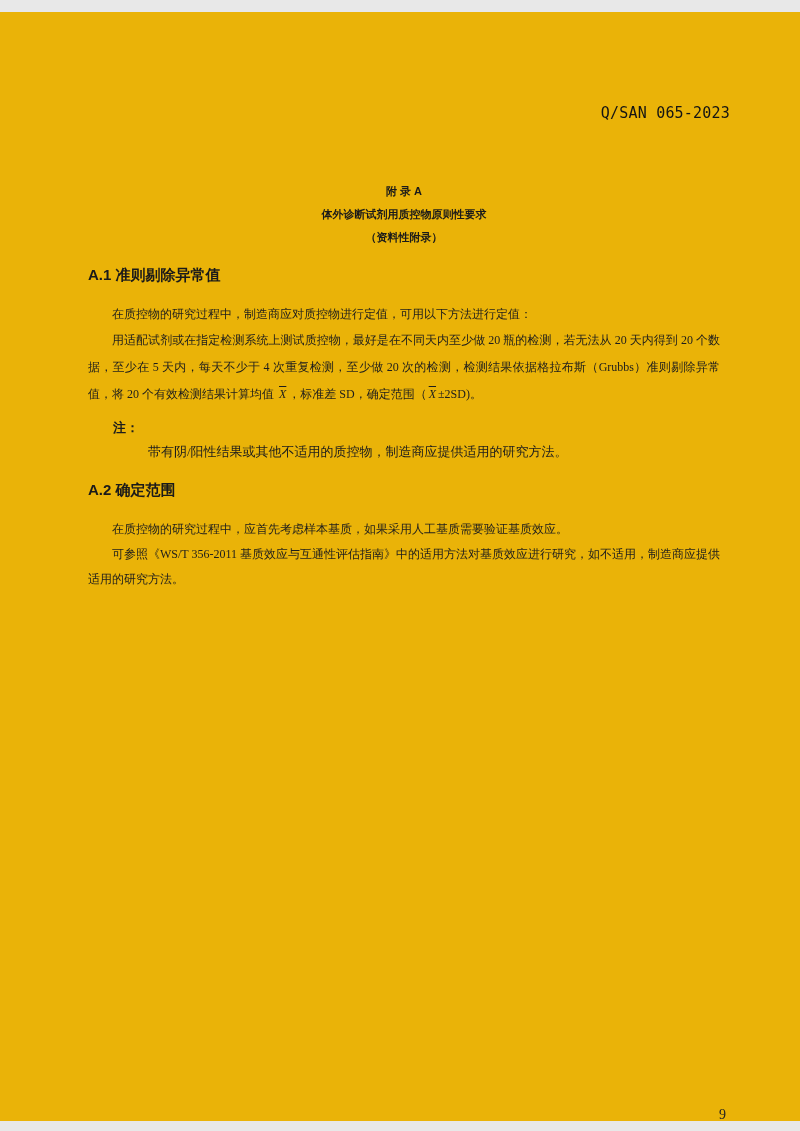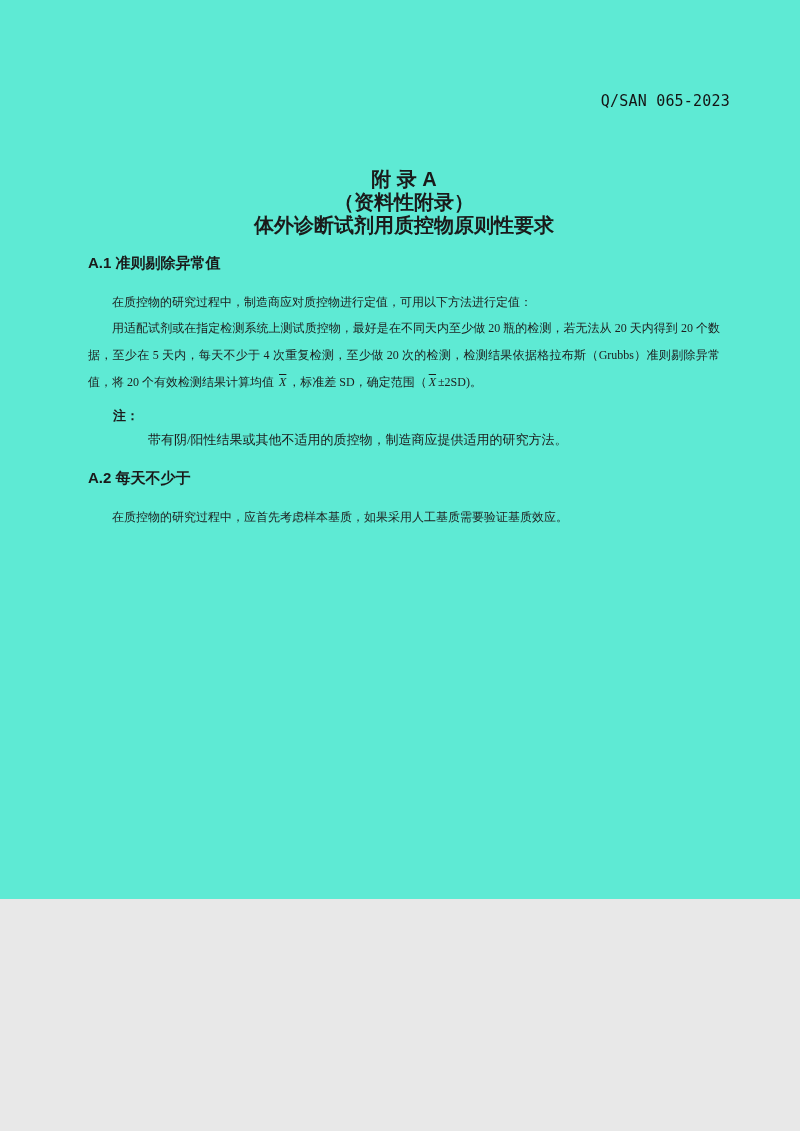--- a/index.html
+++ b/index.html
@@ -1,22 +1,22 @@
 <!DOCTYPE html>
 <html><head>
 <meta charset="utf-8">
 <style>
   * { margin: 0; padding: 0; box-sizing: border-box; }
   html, body { background: #e8e8e8; }
   .page {
     position: relative;
     width: 800px;
-    height: 899px;
-    margin: 0 auto;
-    background: #5eead4;
+    height: 1109px;
+    margin: 12px auto;
+    background: #eab308;
     color: #1d1d1d;
     font-family: "Liberation Serif", "DejaVu Serif", serif;
     overflow: hidden;
   }
   .doc-number {
     position: absolute;
     top: 92px;
     right: 70px;
     font-family: "DejaVu Sans Mono", monospace;
     font-size: 15px;
@@ -29,21 +29,21 @@
     top: 168px;
     width: 632px;
   }
   .title-block {
     text-align: center;
     font-family: "Liberation Sans", "DejaVu Sans", sans-serif;
     font-weight: bold;
     color: #1a1a1a;
   }
   .title-line {
-    font-size: 20px;
+    font-size: 11px;
     line-height: 23px;
   }
   .section-heading {
     font-family: "Liberation Sans", "DejaVu Sans", sans-serif;
     font-weight: bold;
     font-size: 15px;
     line-height: 20px;
     margin-top: 16px;
     color: #1a1a1a;
   }
@@ -93,39 +93,40 @@
 <body>
 
 <div class="page">
 
   <div class="doc-number latin">Q/SAN 065-2023</div>
 
   <div class="content">
 
     <div class="title-block">
       <div class="title-line">附 录 A</div>
+      <div class="title-line">体外诊断试剂用质控物原则性要求</div>
       <div class="title-line">（资料性附录）</div>
-      <div class="title-line">体外诊断试剂用质控物原则性要求</div>
     </div>
 
     <section>
       <div class="section-heading heading-a1">A.1 准则剔除异常值</div>
       <p class="para para-first">在质控物的研究过程中，制造商应对质控物进行定值，可用以下方法进行定值：</p>
       <p class="para para-tall"><span>用适配试剂或在指定检测系统上测试质控物，最好是在不同天内至少做 20 瓶的检测，若无法从 20 天内得到 20 个数据，至少在 5 天内，每天不少于 4 次重复检测，至少做 20 次的检测，检测结果依据格拉布斯（Grubbs）准则剔除异常值，将 20 个有效检测结果计算均值 </span><span class="xbar">X</span><span>，标准差 SD，确定范围（</span><span class="xbar">X</span><span>±2SD)。</span></p>
       <div class="note">
         <div class="note-line1">
           <span class="note-label">注：</span>
         </div>
         <div class="note-line2">带有阴/阳性结果或其他不适用的质控物，制造商应提供适用的研究方法。</div>
       </div>
     </section>
 
     <section>
-      <div class="section-heading heading-a2">A.2 每天不少于</div>
+      <div class="section-heading heading-a2">A.2 确定范围</div>
       <p class="para para-first">在质控物的研究过程中，应首先考虑样本基质，如果采用人工基质需要验证基质效应。</p>
+      <p class="para">可参照《WS/T 356-2011 基质效应与互通性评估指南》中的适用方法对基质效应进行研究，如不适用，制造商应提供适用的研究方法。</p>
     </section>
 
 
   </div>
 
   <div class="page-number">9</div>
 
 </div>
 
 </body></html>

